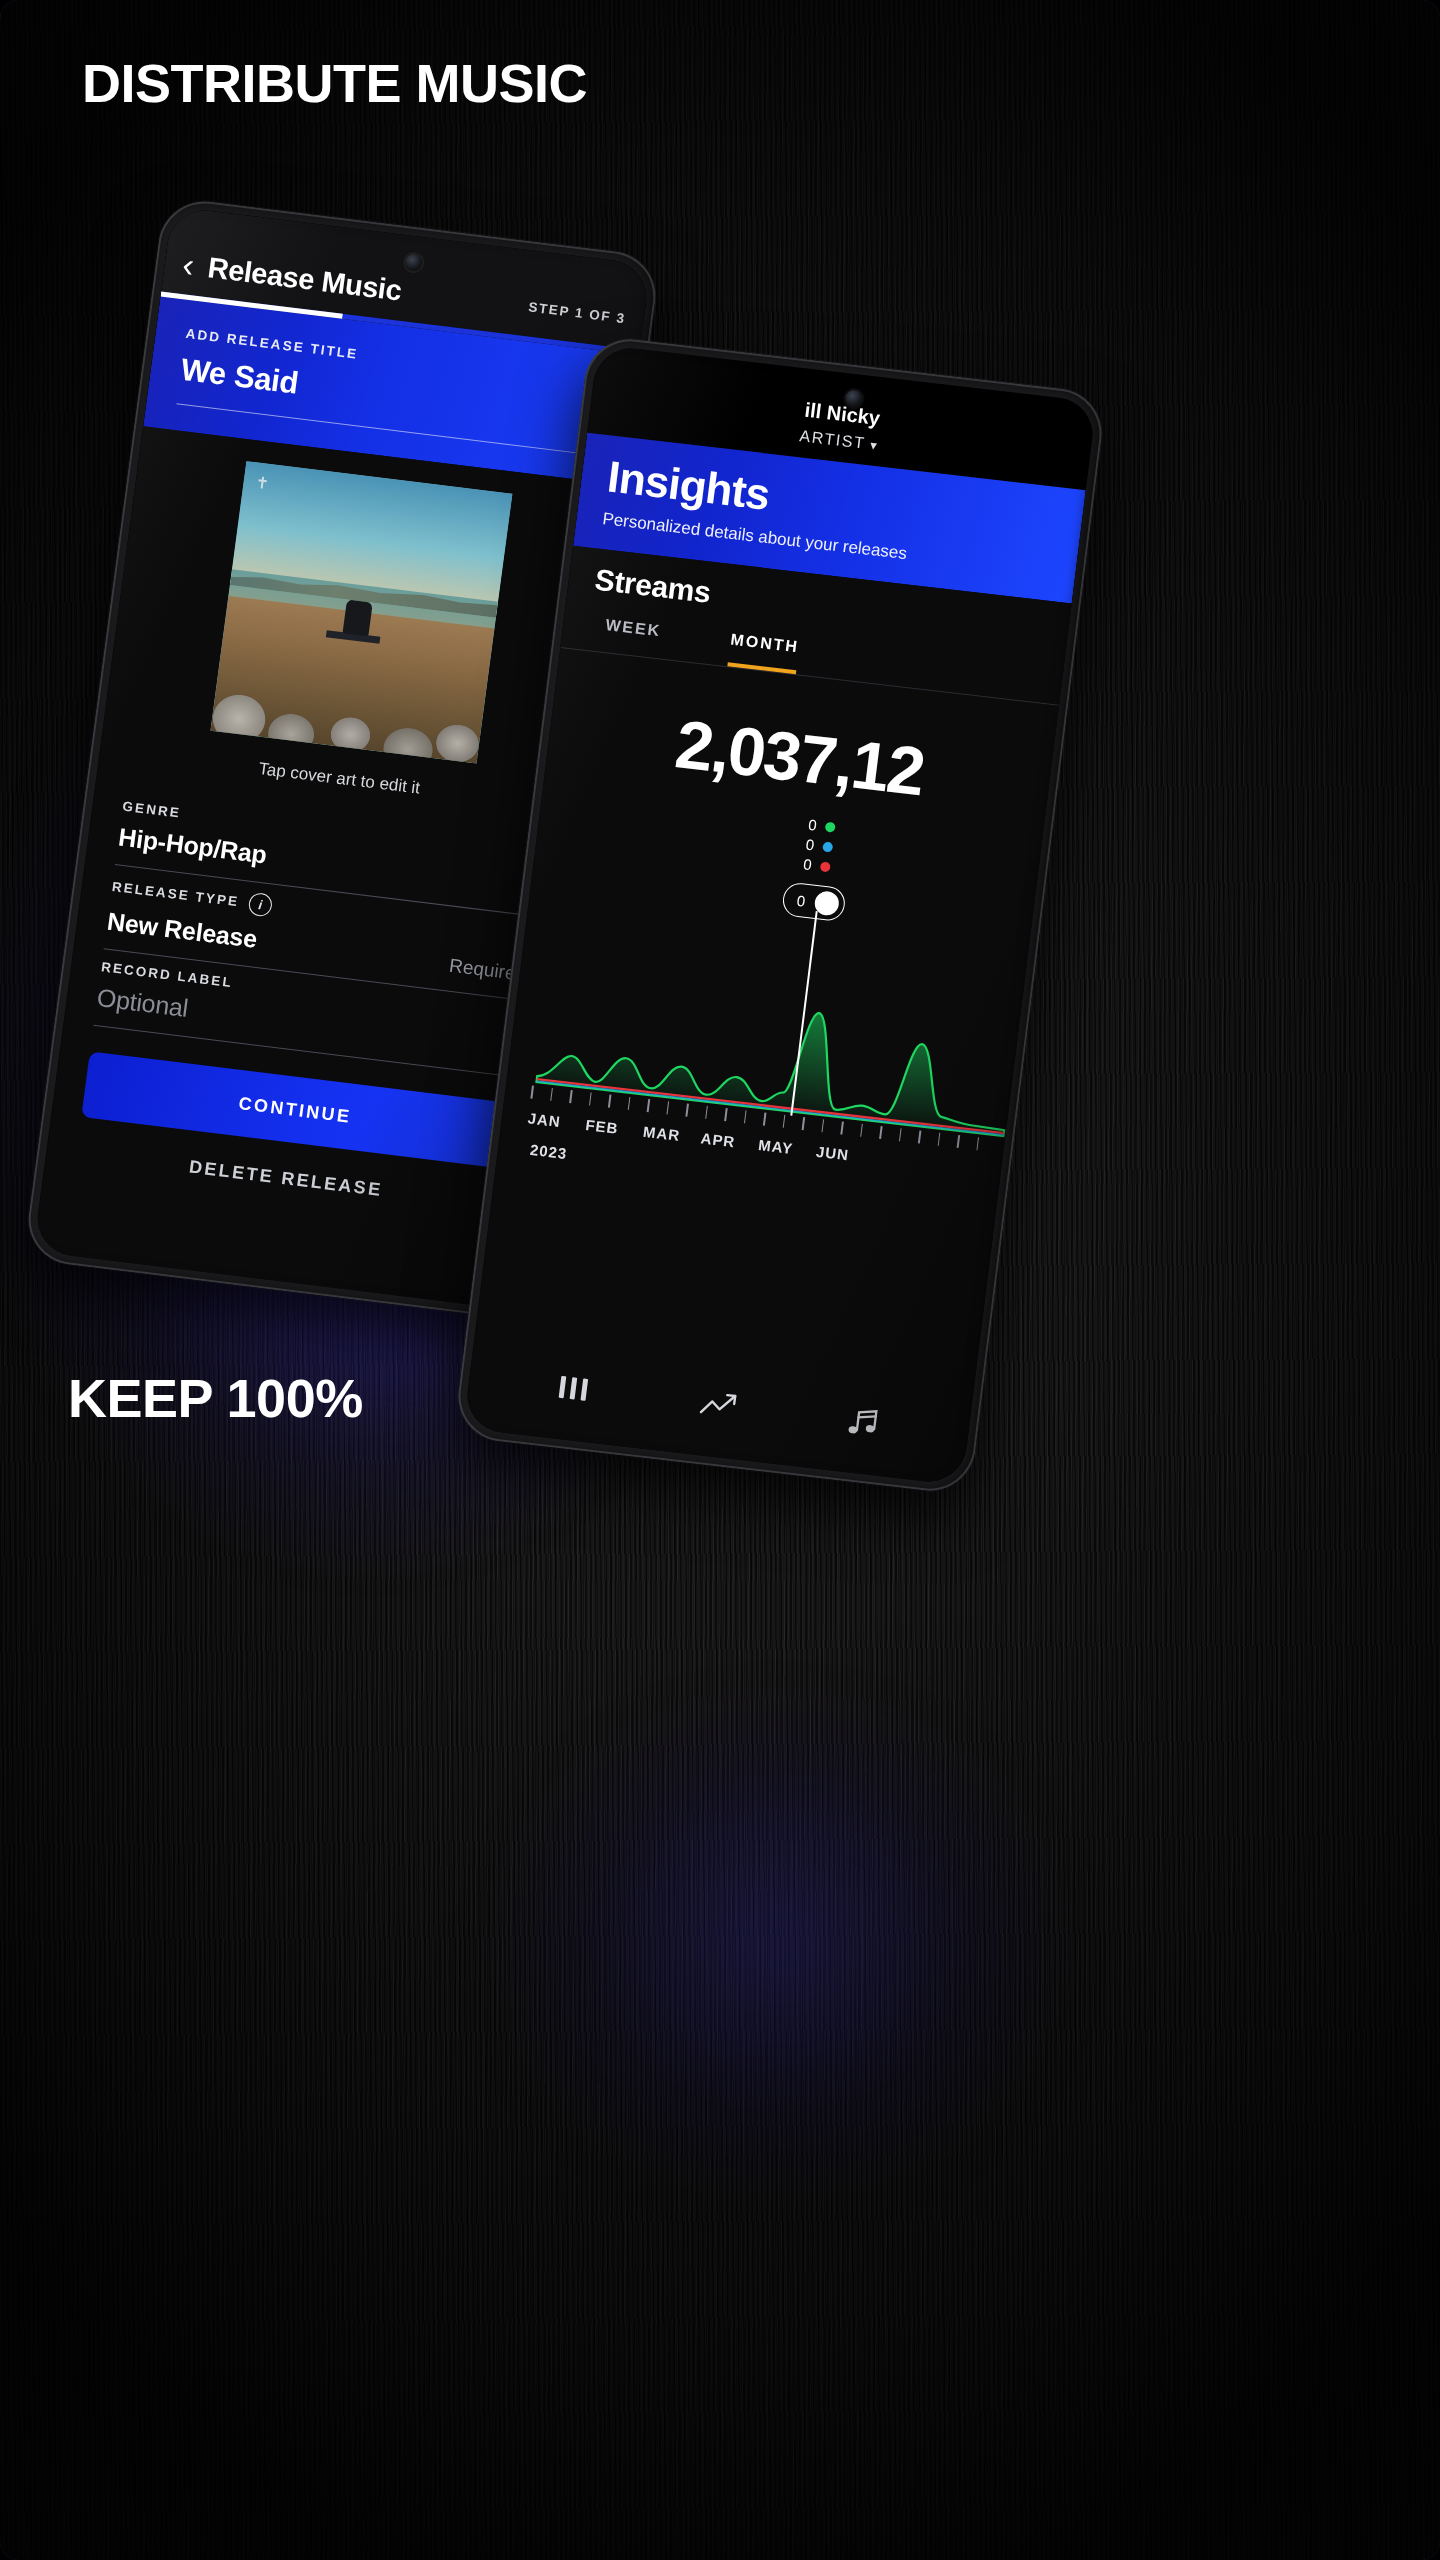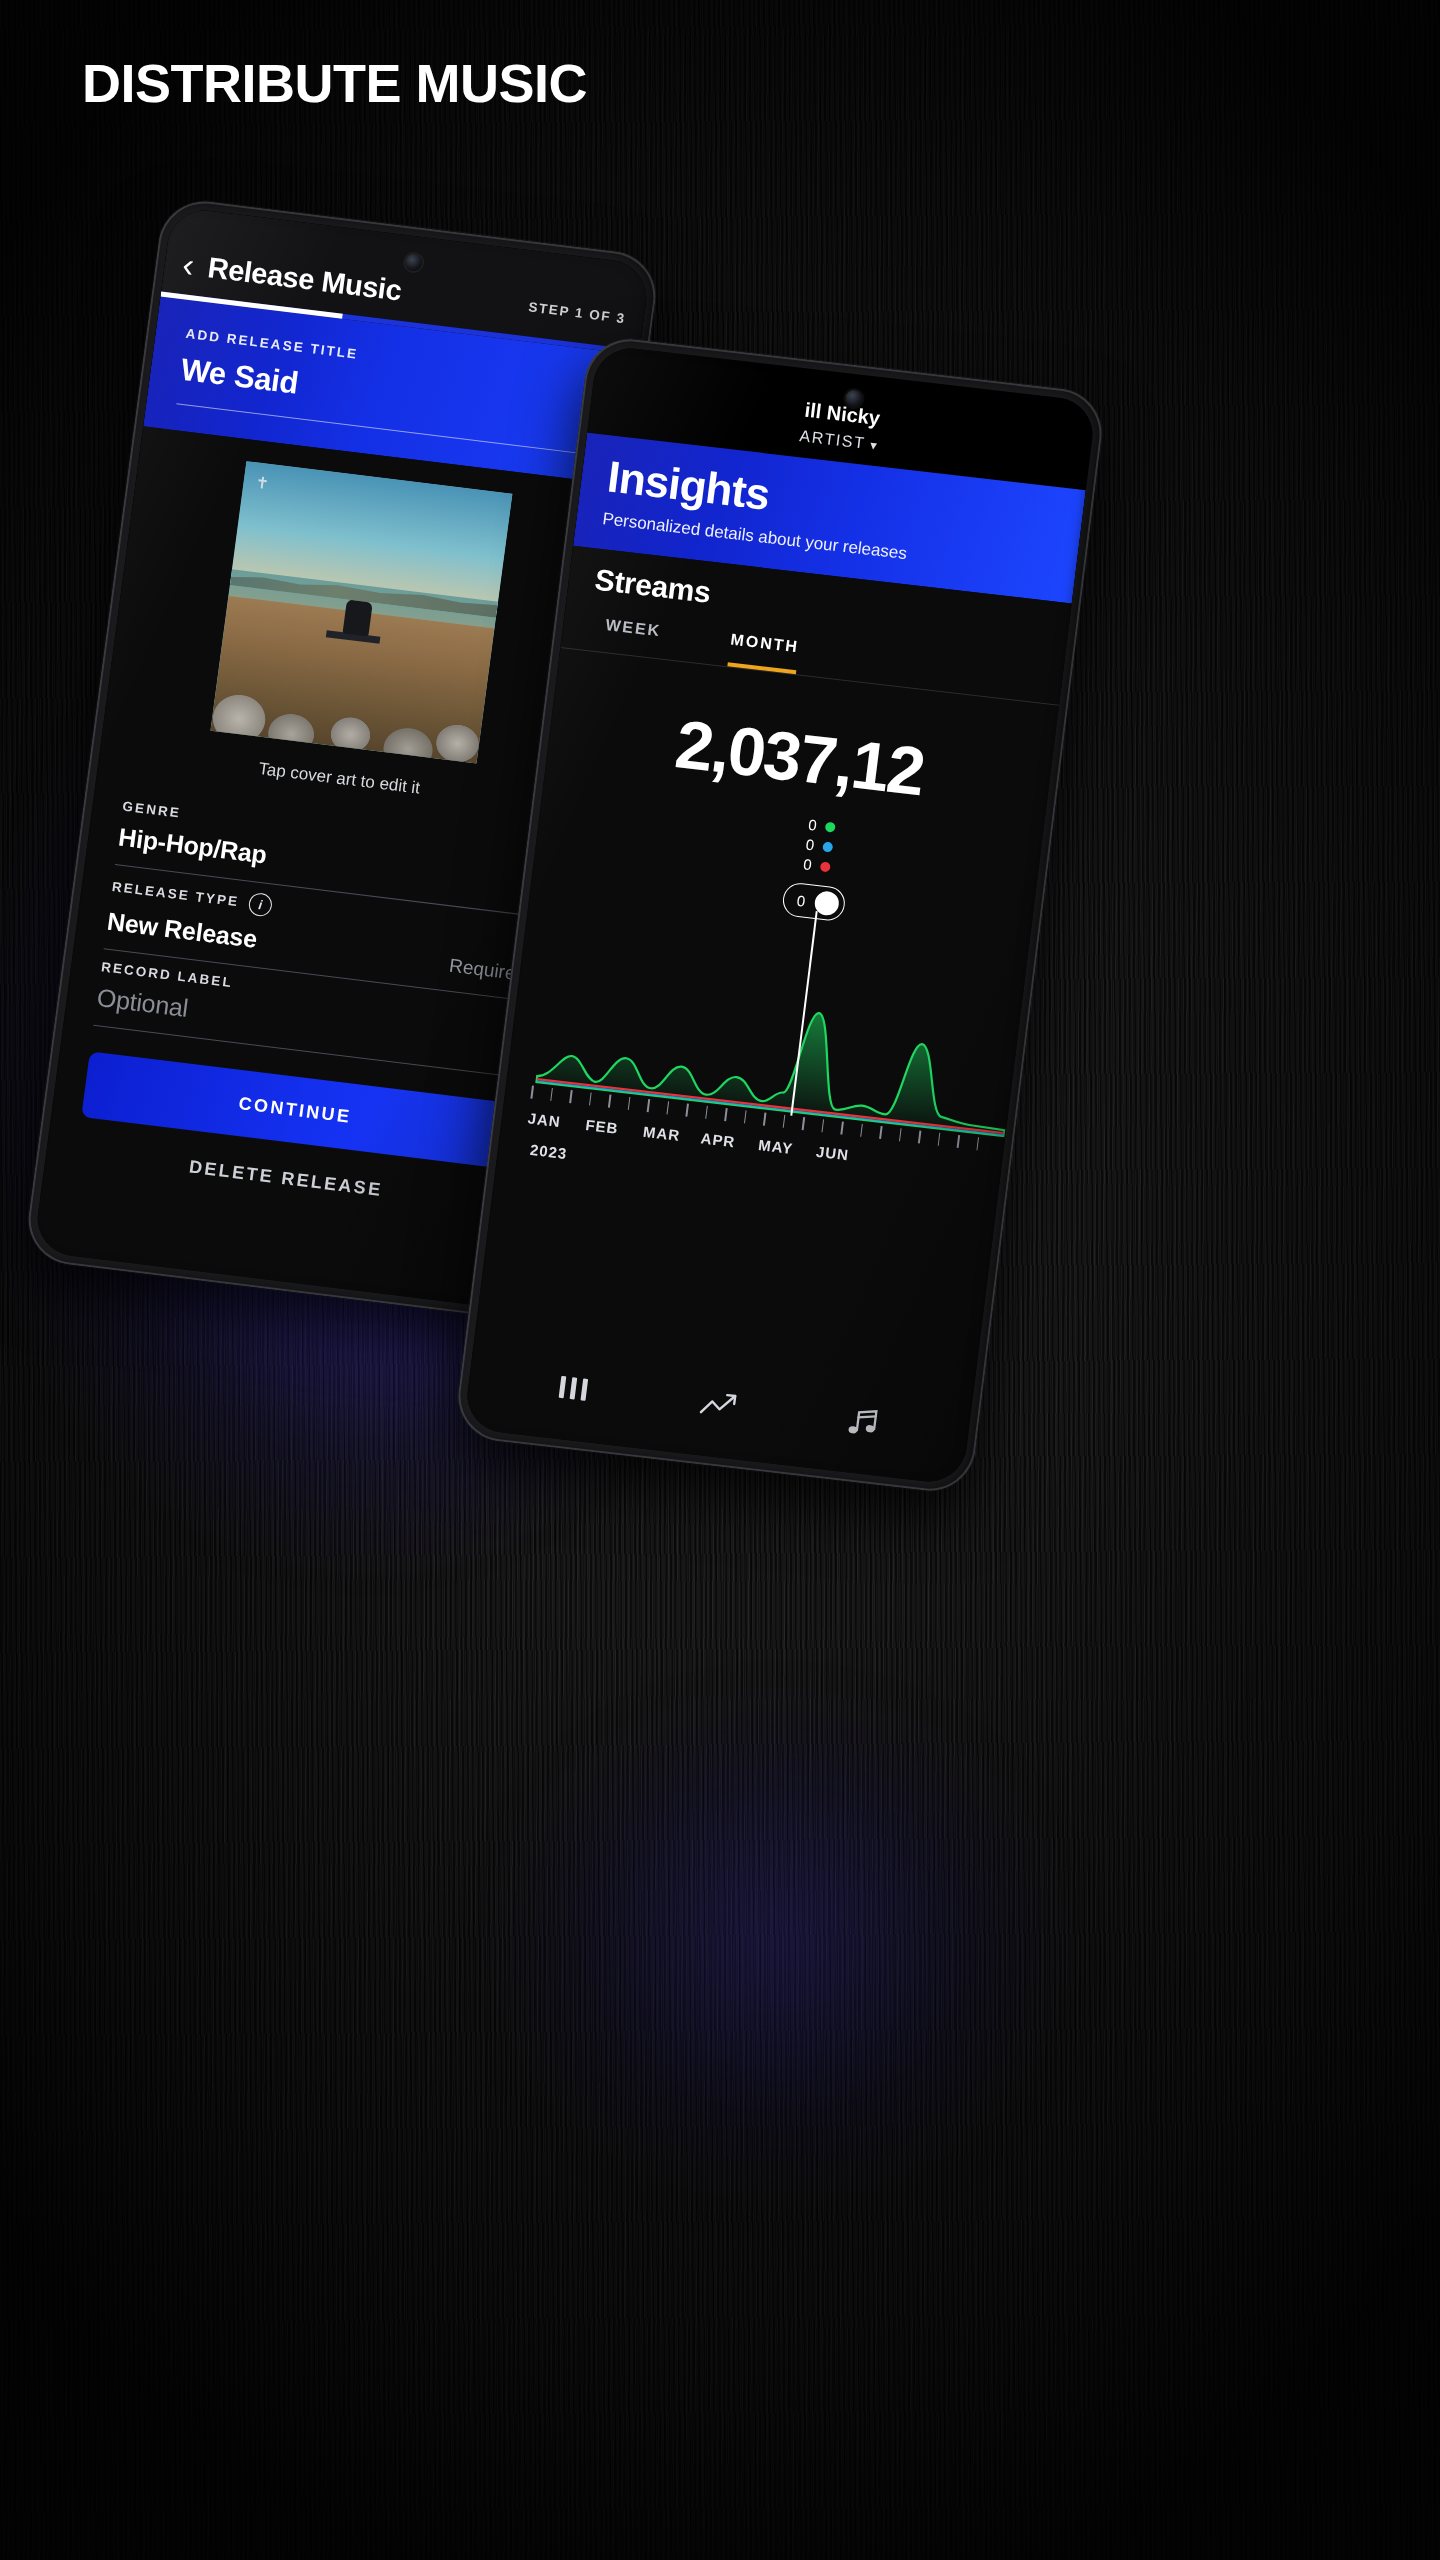--- a/index.html
+++ b/index.html
@@ -1,20 +1,20 @@
 <!DOCTYPE html>
 <html><head>
 <meta charset="utf-8">
 <style>
   html,body{margin:0;padding:0;background:#000;}
   body{width:1440px;height:2560px;overflow:hidden;position:relative;
        font-family:"Liberation Sans","DejaVu Sans",sans-serif;}
 
   
-  #stage{position:absolute;inset:0;overflow:hidden;background:#4c1d95;}
+  #stage{position:absolute;inset:0;overflow:hidden;background:#4c1d95;border-radius:19px;}
   .bg-texture{position:absolute;inset:0;
     background-color:#141313;
     background-image:
       repeating-linear-gradient(91deg, rgba(255,255,255,.030) 0px, rgba(255,255,255,.030) 1px, rgba(0,0,0,0) 1px, rgba(0,0,0,0) 4px),
       repeating-linear-gradient(89.4deg, rgba(0,0,0,.45) 0px, rgba(0,0,0,.45) 2px, rgba(255,255,255,.02) 2px, rgba(255,255,255,.02) 5px),
       repeating-linear-gradient(90.6deg, rgba(255,255,255,.022) 0px, rgba(255,255,255,.022) 1px, rgba(0,0,0,0) 1px, rgba(0,0,0,0) 9px);
   }
   .bg-glow{position:absolute;left:-120px;top:300px;width:1160px;height:1620px;
     background:radial-gradient(ellipse 48% 42% at 42% 48%, rgba(60,48,190,.82) 0%, rgba(44,34,150,.55) 32%, rgba(26,20,92,.30) 55%, rgba(0,0,0,0) 74%);
     filter:blur(14px);}
@@ -385,14 +385,15 @@
         </div>
 
         <div class="screen-shade"></div>
       </div>
       <div class="cam"></div>
     </div>
     <div class="phone-edge"></div>
   </div>
 
   <div class="headline" id="headline-bottom">
+    <span class="ln">KEEP 100%</span>
   </div>
 </div>
 
 </body></html>

